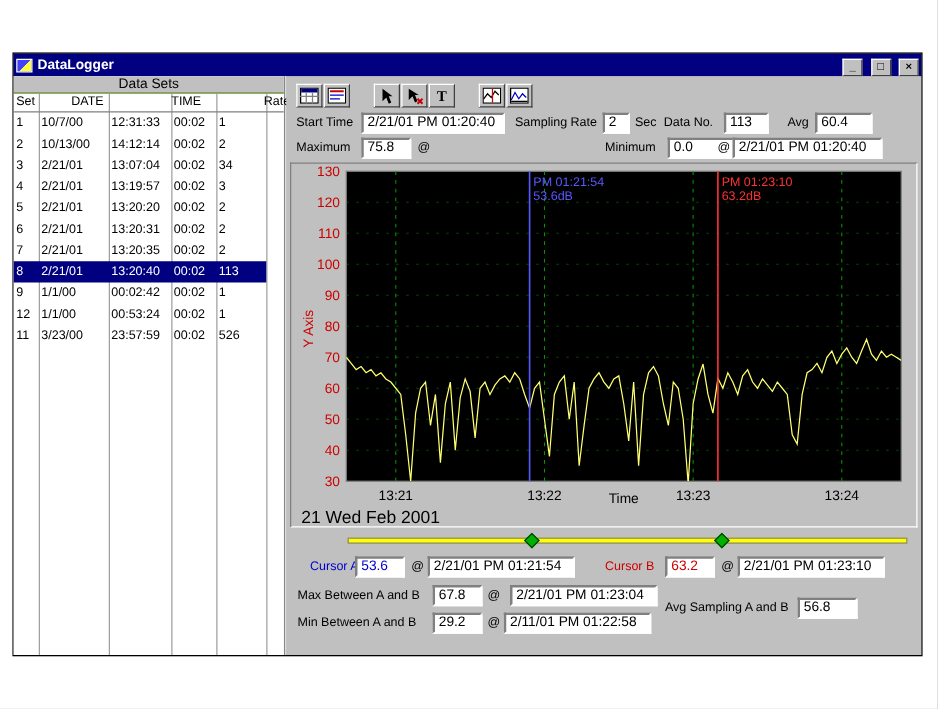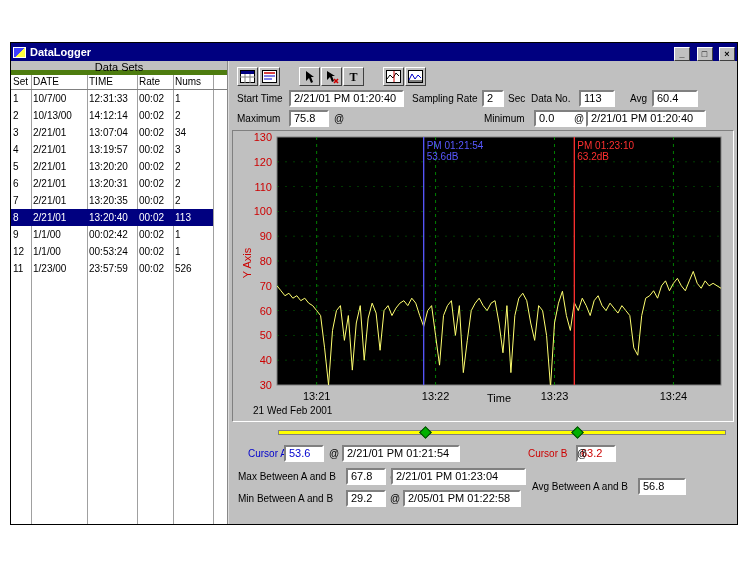--- a/index.html
+++ b/index.html
@@ -10,51 +10,51 @@
           border:1px solid #000;box-shadow:inset 1px 1px 0 #fff, inset -1px -1px 0 #808080;}
   .titlebar{height:18px;background:#000080;display:flex;align-items:center;padding:5px 2px;color:#fff;}
   .app-icon{width:13px;height:11px;display:inline-block;background:linear-gradient(135deg,#4040ff 0 50%,#ffff40 50% 100%);border:1px solid #fff;}
   .title-text{font-size:11px;font-weight:bold;margin-left:4px;flex:1;white-space:nowrap;}
   .tb-btn{width:16px;height:14px;margin-left:2px;background:#c0c0c0;border:1px solid;border-color:#fff #404040 #404040 #fff;
           font-size:9px;line-height:11px;text-align:center;padding:0;font-family:inherit;font-weight:bold;color:#000;}
   .content{display:flex;height:calc(100% - 18px);}
 
   
   .left-panel{width:218px;display:flex;flex-direction:column;border-right:2px groove #dcdcdc;background:#fff;}
-  .panel-title{height:14px;background:#c0c0c0;font-size:11px;line-height:13px;text-align:center;border-bottom:5px solid #4d7c0f;color:#000;}
+  .panel-title{height:14px;background:#c0c0c0;font-size:11px;line-height:13px;text-align:center;border-bottom:1px solid #4d7c0f;color:#000;}
   .table-area{flex:1;position:relative;background:#fff;
       background-image:linear-gradient(#a0a0a0,#a0a0a0),linear-gradient(#a0a0a0,#a0a0a0),linear-gradient(#a0a0a0,#a0a0a0),linear-gradient(#a0a0a0,#a0a0a0),linear-gradient(#a0a0a0,#a0a0a0);
       background-size:1px 100%;background-repeat:no-repeat;
       background-position:20px 0,76px 0,126px 0,162px 0,202px 0;}
-  .ds-header{display:grid;grid-template-columns:20px 56px 50px 36px 40px;height:15px;border-bottom:1px solid #808080;font-size:10px;}
+  .ds-header{display:grid;grid-template-columns:20px 56px 50px 36px 40px;height:15px;border-bottom:1px solid #808080;font-size:10px;gap:24px;}
   .ds-hcell{padding:1px 2px;white-space:nowrap;overflow:hidden;}
   .ds-row{display:grid;grid-template-columns:20px 56px 50px 36px 40px;height:17px;font-size:10px;width:202px;}
   .ds-row.selected{background:#000080;color:#fff;}
   .ds-cell{padding:3px 2px 0;white-space:nowrap;overflow:hidden;}
 
   
   .right-panel{flex:1;padding:2px 3px;position:relative;background:#c0c0c0;}
   .toolbar{height:23px;display:flex;align-items:center;margin:2px 0 1px 5px;}
   .tbtn{width:21px;height:19px;background:#c0c0c0;border:1px solid;border-color:#fff #404040 #404040 #fff;
         display:flex;align-items:center;justify-content:center;padding:0;margin-right:1px;}
   .tbtn.gap{margin-left:18px;}
   .tbtn .t-glyph{font-size:12px;font-weight:bold;font-family:"Liberation Serif",serif;line-height:12px;}
 
   .irow{position:relative;height:19px;margin:1px 0;}
   .lbl{position:absolute;top:4px;font-size:10px;white-space:nowrap;color:#000;}
   .field{position:absolute;top:1px;height:17px;background:#fff;border:2px solid;border-color:#808080 #fff #fff #808080;
          font-size:11px;line-height:13px;padding:0 3px;white-space:nowrap;overflow:hidden;color:#000;}
   .blue-t{color:#0000cc;}
-  .red-t{color:#cc0000;margin-left:44px;}
+  .red-t{color:#cc0000;}
 
   .chart-wrap{position:relative;height:292px;margin-top:2px;border:1px solid;border-color:#808080 #fff #fff #808080;background:#c0c0c0;}
   .chart-svg{position:absolute;left:0;top:2px;width:492px;height:272px;}
   .chart-svg text{font-family:"Liberation Sans",sans-serif;}
   .ylab{position:absolute;left:-8px;top:126px;width:44px;text-align:center;color:#cc0000;font-size:11px;transform:rotate(-90deg);}
-  .date-label{position:absolute;left:20px;top:274px;font-size:10px;color:#000;}
+  .date-label{position:absolute;left:8px;top:274px;font-size:14px;color:#000;}
 
   .slider-row{position:relative;height:14px;margin-top:3px;}
   .slider-track{position:absolute;left:46px;right:8px;top:5px;height:5px;background:#ffff00;border:1px solid #808080;}
   .slider-handle{position:absolute;width:9px;height:9px;top:-3px;background:#00b000;border:1px solid #004000;
                  transform:translateX(-5px) rotate(45deg);}
 
   .bottom{position:relative;height:70px;margin-top:4px;}
 </style>
 </head>
 <body>
@@ -149,21 +149,21 @@
             </div>
             <div class="ds-row">
               <div class="ds-cell">12</div>
               <div class="ds-cell">1/1/00</div>
               <div class="ds-cell">00:53:24</div>
               <div class="ds-cell">00:02</div>
               <div class="ds-cell">1</div>
             </div>
             <div class="ds-row">
               <div class="ds-cell">11</div>
-              <div class="ds-cell">1/23/00</div>
+              <div class="ds-cell">3/23/00</div>
               <div class="ds-cell">23:57:59</div>
               <div class="ds-cell">00:02</div>
               <div class="ds-cell">526</div>
             </div>
           </div>
       </div>
     </div>
 
     <div class="right-panel">
 
@@ -296,30 +296,31 @@
 
       <div class="bottom">
         <span class="lbl blue-t" style="left:16px;top:5px">Cursor A</span>
         <span class="field blue-t" style="left:52px;top:2px;width:40px">53.6</span>
         <span class="lbl" style="left:97px;top:5px">@</span>
         <span class="field" style="left:110px;top:2px;width:118px">2/21/01 PM 01:21:54</span>
 
         <span class="lbl red-t" style="left:252px;top:5px">Cursor B</span>
         <span class="field red-t" style="left:300px;top:2px;width:40px">63.2</span>
         <span class="lbl" style="left:345px;top:5px">@</span>
+        <span class="field" style="left:358px;top:2px;width:118px">2/21/01 PM 01:23:10</span>
 
         <span class="lbl" style="left:6px;top:28px">Max Between A and B</span>
         <span class="field" style="left:114px;top:25px;width:40px">67.8</span>
         <span class="lbl" style="left:158px;top:28px">@</span>
-        <span class="field" style="left:159px;top:25px;width:135px">2/21/01 PM 01:23:04</span>
-
-        <span class="lbl" style="left:300px;top:38px">Avg Between A and B</span>
+        <span class="field" style="left:176px;top:25px;width:118px">2/21/01 PM 01:23:04</span>
+
+        <span class="lbl" style="left:300px;top:38px">Avg Sampling A and B</span>
         <span class="field" style="left:406px;top:35px;width:48px">56.8</span>
 
         <span class="lbl" style="left:6px;top:50px">Min Between A and B</span>
         <span class="field" style="left:114px;top:47px;width:40px">29.2</span>
         <span class="lbl" style="left:158px;top:50px">@</span>
-        <span class="field" style="left:171px;top:47px;width:118px">2/05/01 PM 01:22:58</span>
+        <span class="field" style="left:171px;top:47px;width:118px">2/11/01 PM 01:22:58</span>
       </div>
 
     </div>
   </div>
 </div>
 
 </body></html>

